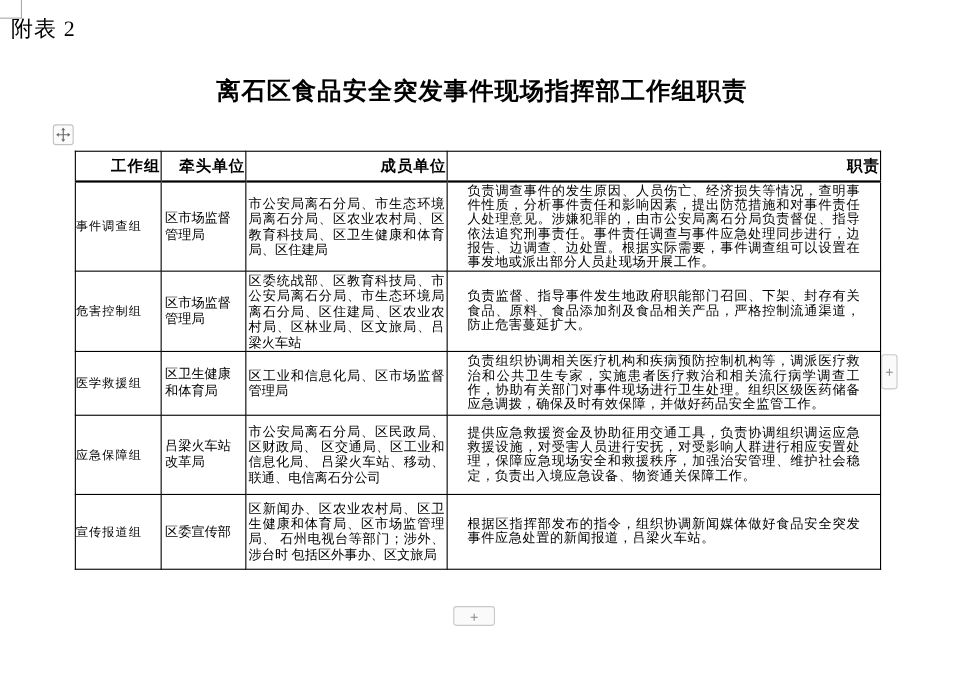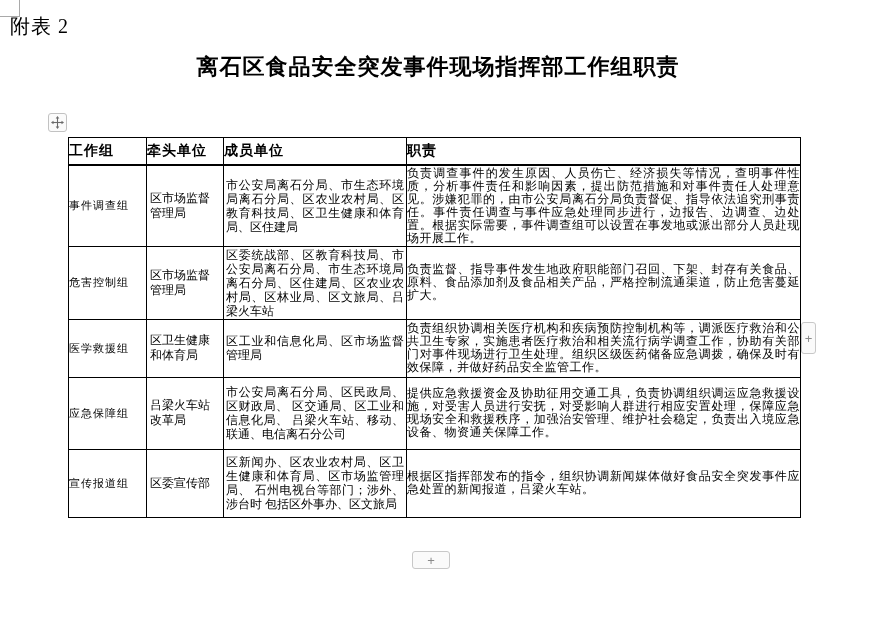--- a/index.html
+++ b/index.html
@@ -21,21 +21,21 @@
     border: 1px solid #a9a9a9;
   }
   .annex {
     position: absolute;
     left: 10px; top: 13px;
     font-size: 20px;
     letter-spacing: 1px;
   }
   .title {
     position: absolute;
-    left: 0; top: 52px;
+    left: 0; top: 68px;
     width: 100%;
     text-align: center;
     font-size: 22px;
     font-weight: bold;
     letter-spacing: 1px;
   }
   .move-handle {
     position: absolute;
     left: 48px; top: 113px;
     width: 19px; height: 19px;
@@ -54,21 +54,21 @@
   }
   table.wg td, table.wg th {
     border: 1px solid #000;
     vertical-align: middle;
     overflow: hidden;
   }
   table.wg th {
     font-size: 14px;
     font-weight: bold;
     height: 27px;
-    text-align: left;
+    text-align: right;
     border-bottom-width: 2px;
     letter-spacing: 1px;
   }
   .col-group   { width: 78px; }
   .col-lead    { width: 77px; }
   .col-members { width: 183px; }
   .col-duty    { width: 394px; }
   tr.r1 { height: 78px; }
   tr.r2 { height: 64px; }
   tr.r3 { height: 58px; }
@@ -88,21 +88,21 @@
   }
   td.c-members {
     font-size: 12px;
     line-height: 14px;
     padding: 1px 2px;
     text-align: justify;
   }
   td.c-duty {
     font-size: 12px;
     line-height: 13px;
-    padding: 1px 0;
+    padding: 1px 18px;
     text-align: justify;
     letter-spacing: 0.5px;
   }
   .add-btn {
     position: absolute;
     background: #fafafa;
     border: 1px solid #c8c8c8;
     border-radius: 3px;
     color: #8a8a8a;
     display: flex; align-items: center; justify-content: center;

